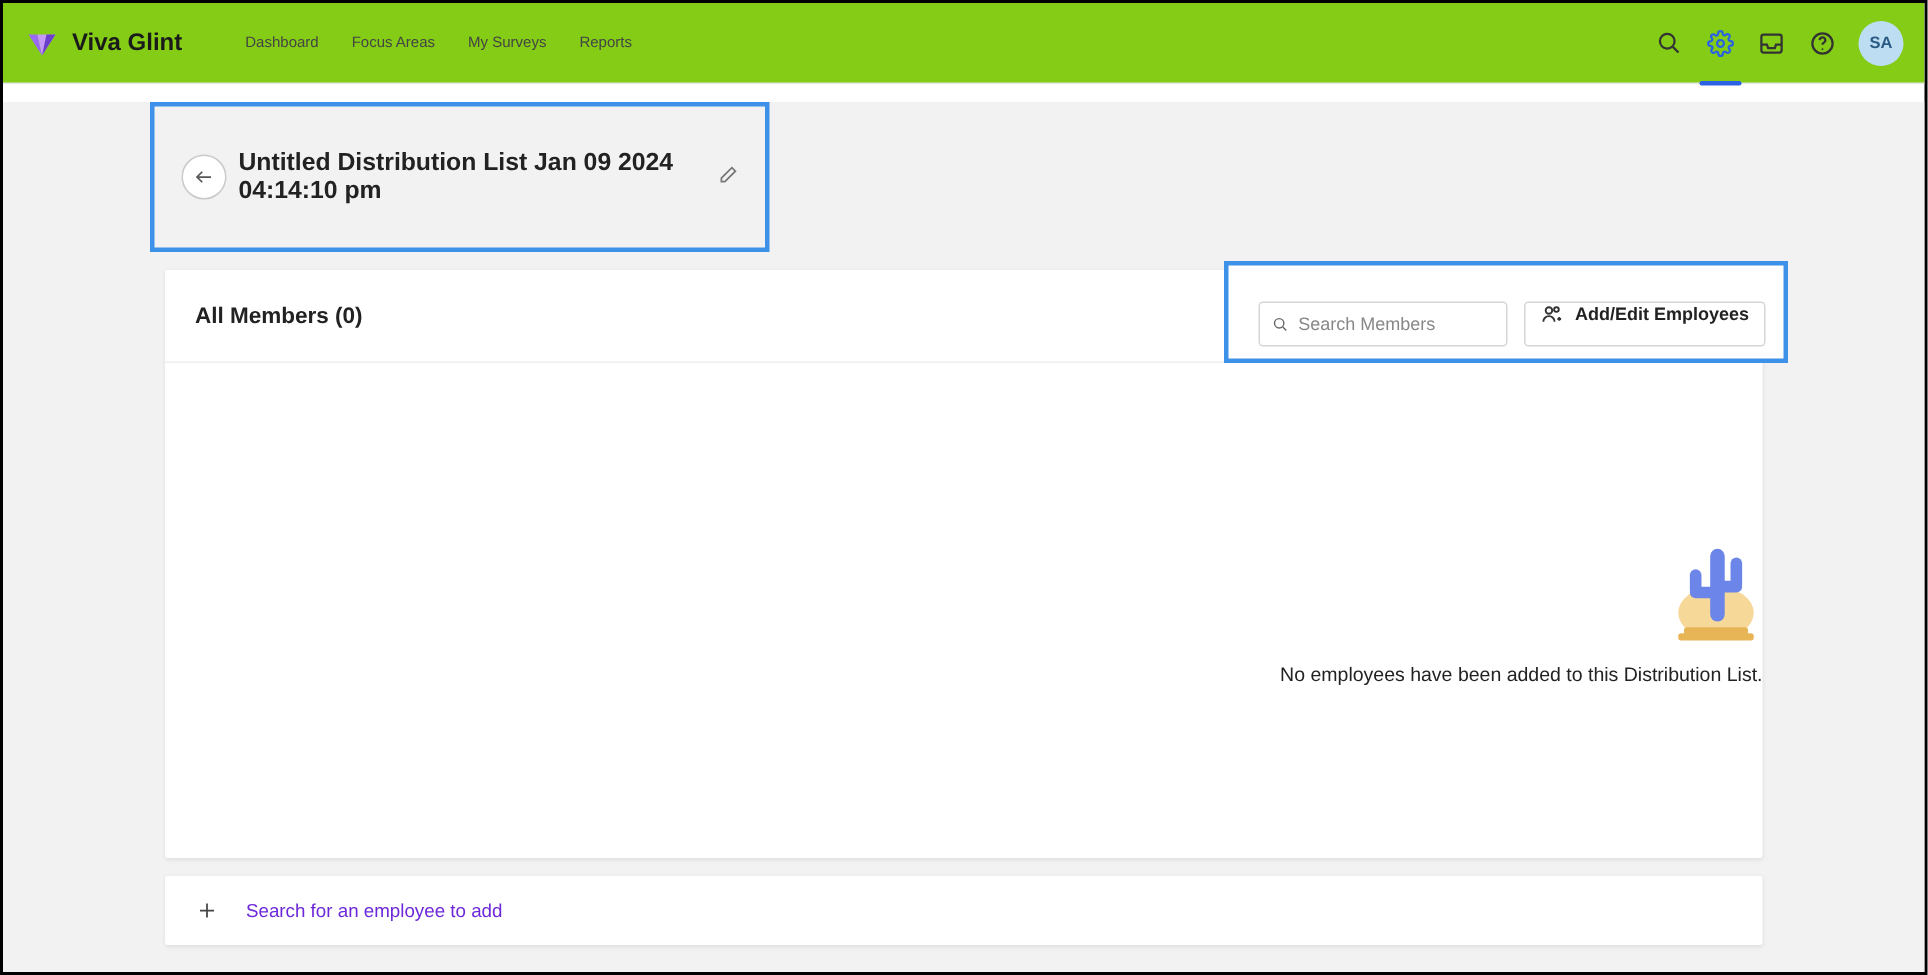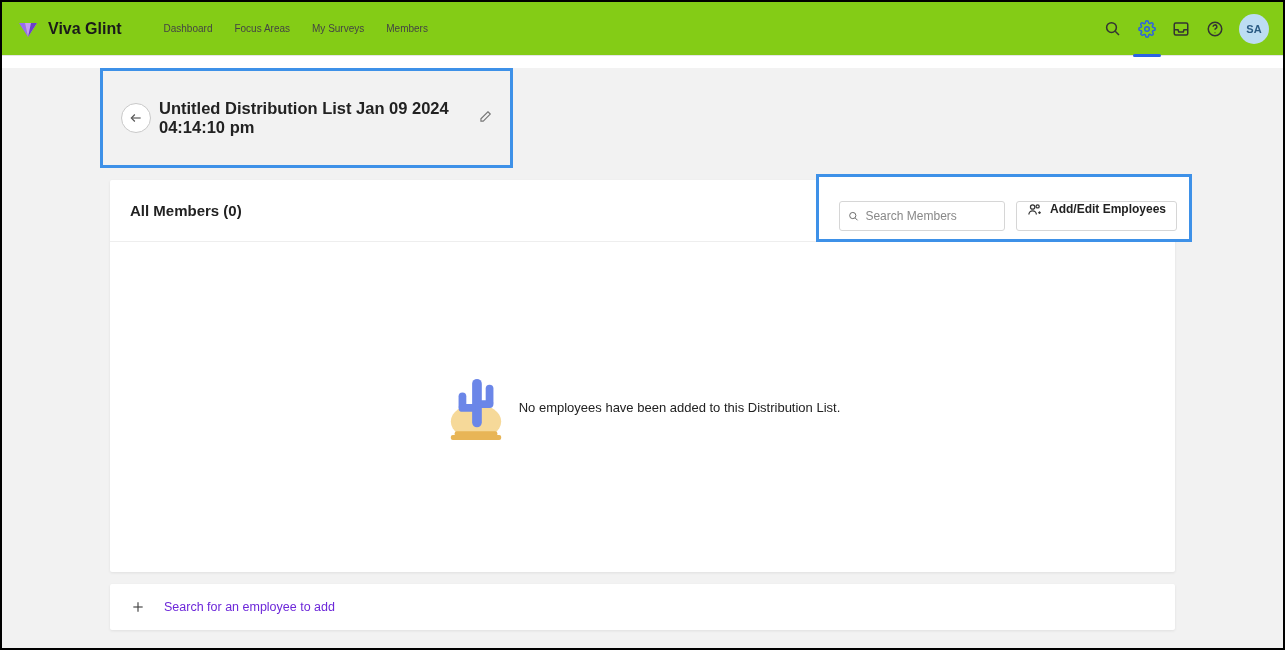--- a/index.html
+++ b/index.html
@@ -184,22 +184,22 @@
       background: #fff;
       padding: 0 10px;
       font-size: 12px;
       font-weight: 600;
       color: #222;
       cursor: pointer;
     }
     .empty-state {
       height: 330px;
       display: flex;
-      flex-direction: row;
-      align-items: center;
+      flex-direction: column;
+      align-items: flex-end;
       justify-content: center;
       gap: 12px;
     }
     .cactus {
       width: 62px;
       height: 72px;
     }
     .empty-text {
       font-size: 13px;
       color: #222;
@@ -241,21 +241,21 @@
         <path d="M9 6 L12 20 L21 6 L15 6 Z" fill="#c49af6"></path>
         <path d="M12 20 L15 6 L21 6 Z" fill="#6b3fc9"></path>
       </svg>
     </span>
     <span class="brand-name">Viva Glint</span>
   </div>
   <nav class="nav">
     <span class="nav-item">Dashboard</span>
     <span class="nav-item">Focus Areas</span>
     <span class="nav-item">My Surveys</span>
-    <span class="nav-item">Members</span>
+    <span class="nav-item">Reports</span>
   </nav>
   <div class="topbar-right">
     <span class="top-icon">
       <svg width="18" height="18" viewBox="0 0 24 24" fill="none" stroke="#333" stroke-width="2">
         <circle cx="10" cy="10" r="6.5"></circle>
         <line x1="15" y1="15" x2="20" y2="20"></line>
       </svg>
     </span>
     <span class="top-icon active">
       <svg width="18" height="18" viewBox="0 0 24 24" fill="none" stroke="#2b62e4" stroke-width="2">

